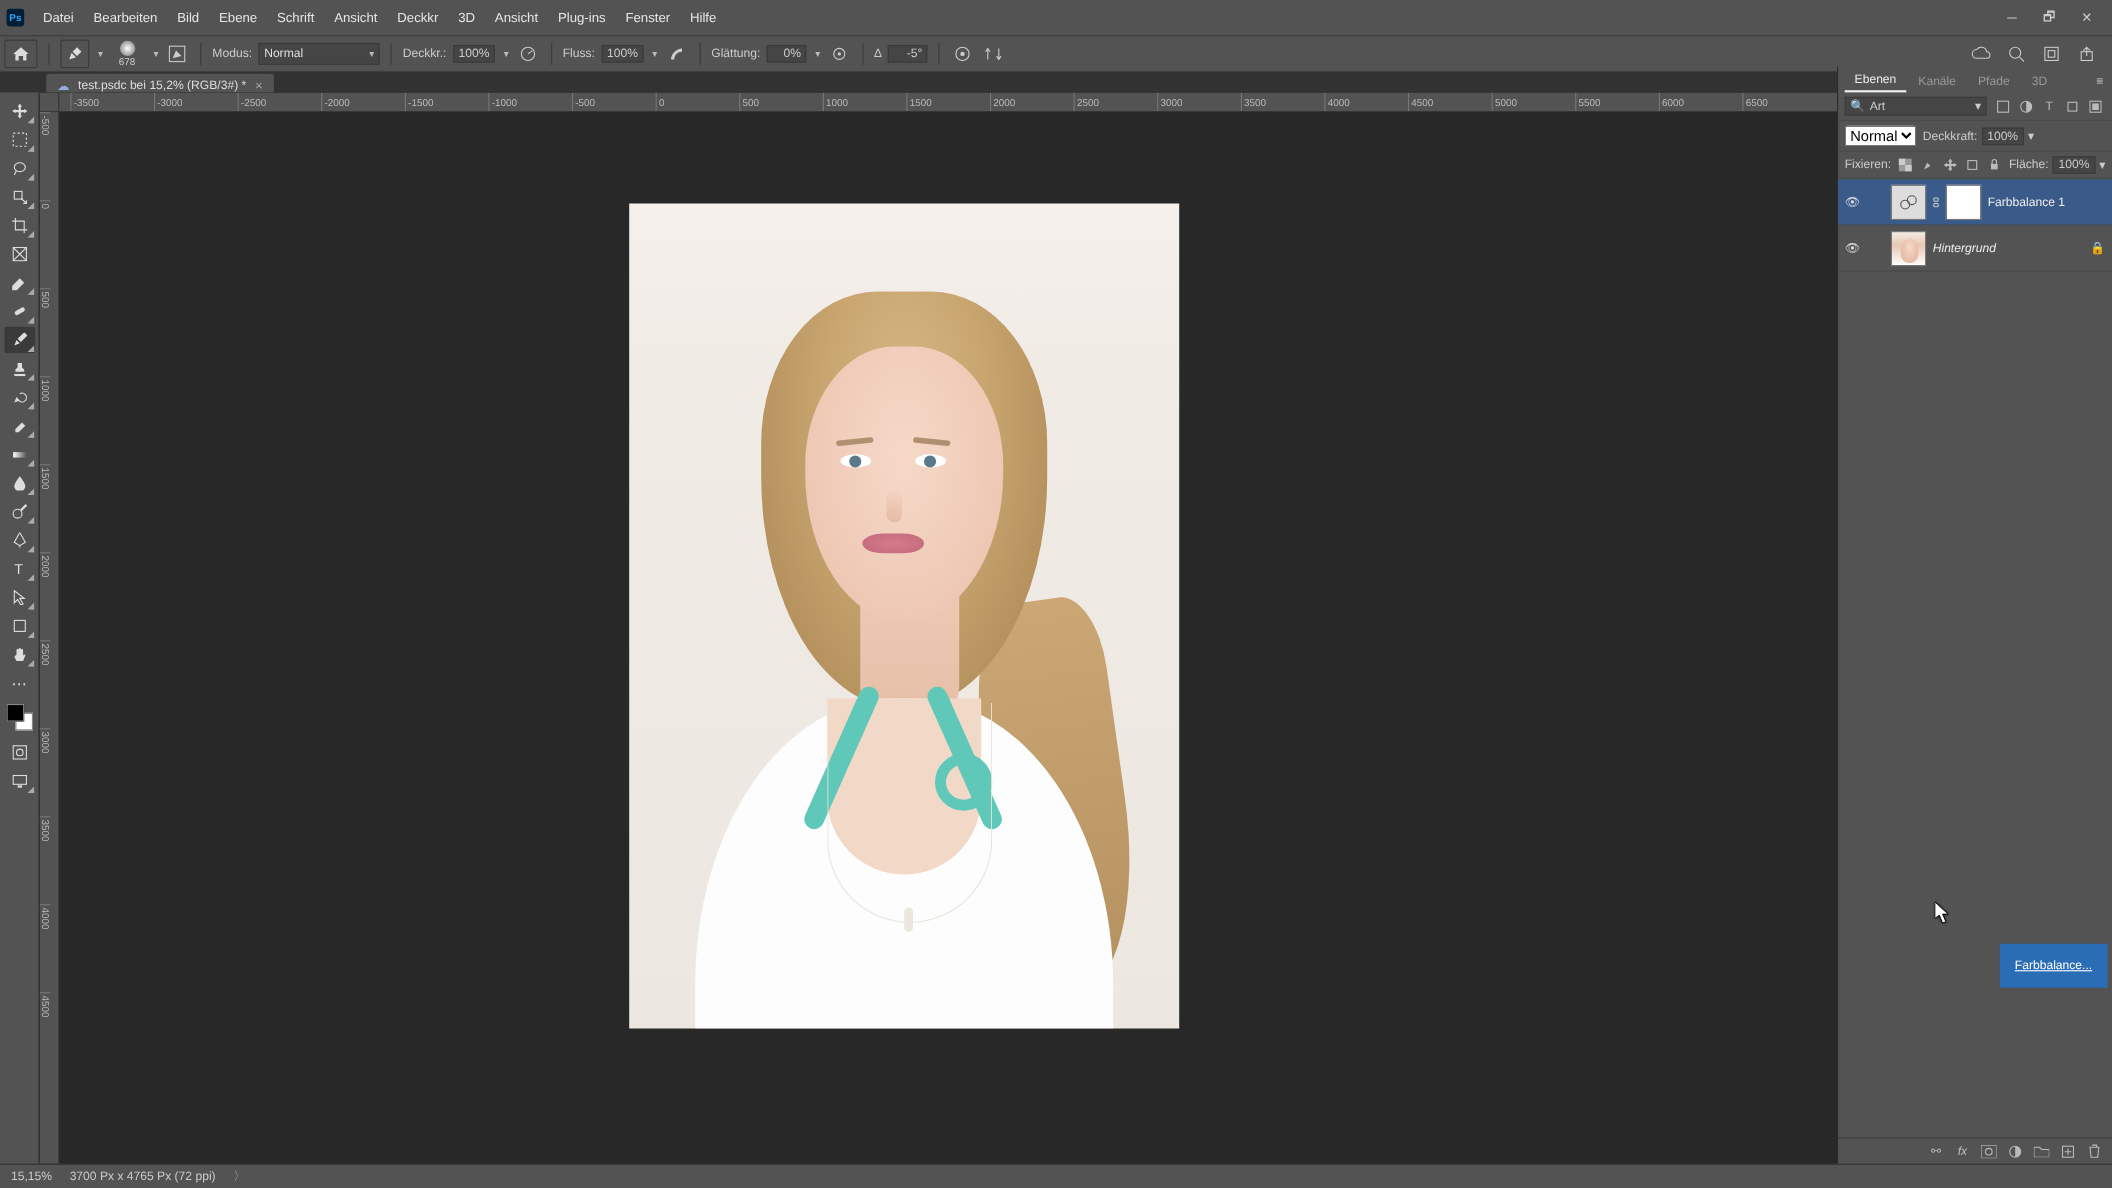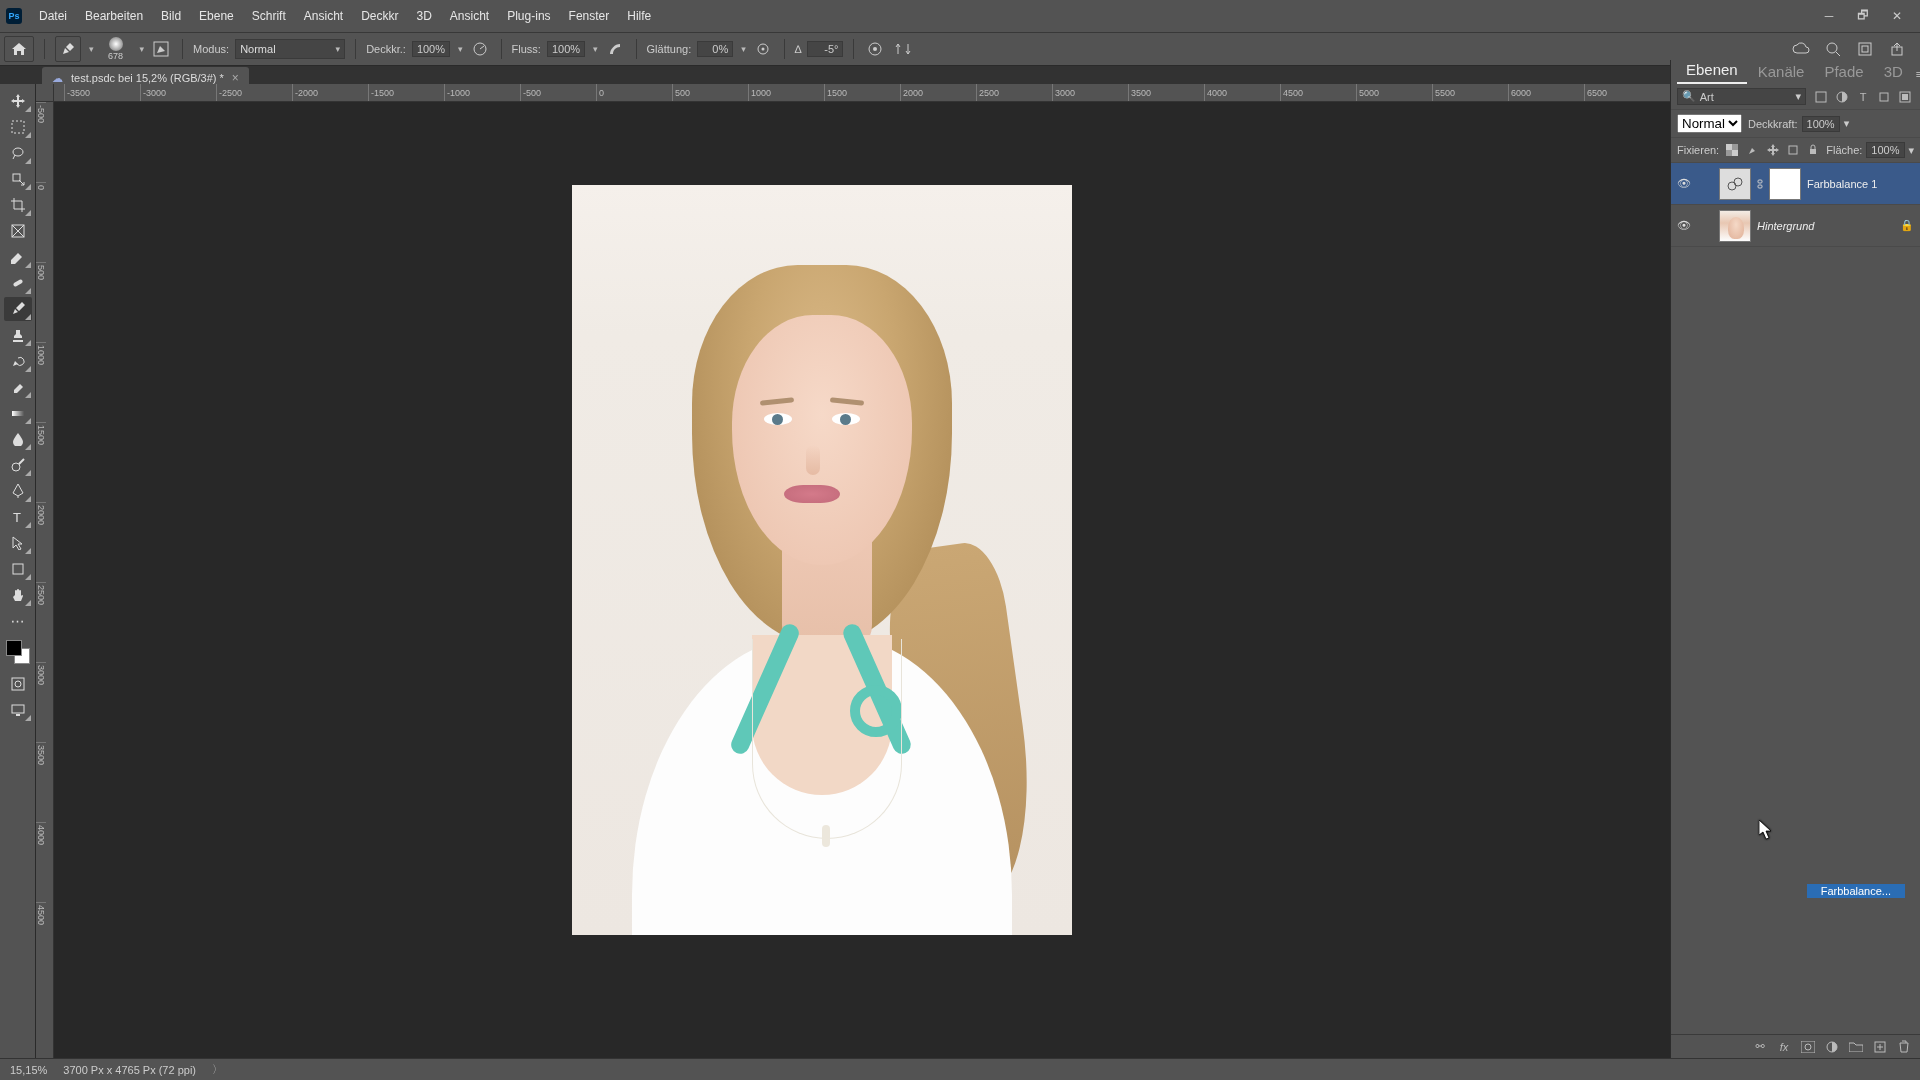--- a/index.html
+++ b/index.html
@@ -70,21 +70,21 @@
 .strap { position:absolute; top:434px; width:18px; height:140px; background:#5fc8b8; border-radius:10px;}
 .strap.l{ left:184px; transform:rotate(24deg);}
 .strap.r{ left:296px; transform:rotate(-24deg);}
 .knot { position:absolute; top:500px; left:278px; width:52px; height:52px; border:10px solid #5fc8b8; border-radius:50%; background:transparent;}
 .necklace { position:absolute; top:454px; left:180px; width:150px; height:200px; border:1px solid #e8e4da; border-top:none; border-radius:0 0 110px 110px;}
 .pendant { position:absolute; top:640px; left:250px; width:8px; height:22px; background:#ece7dc; border-radius:4px;}
 
 
 .rightpanel { position:absolute; right:0; top:60px; width:250px; bottom:22px; background:#535353; border-left:1px solid #2c2c2c; display:flex; flex-direction:column; font-size:11px;}
 .panel-tabs { display:flex; height:24px; align-items:flex-end; padding: 0 6px; gap:2px;}
-.panel-tabs .ptab { padding:4px 9px; color:#999; font-size:15px;}
+.panel-tabs .ptab { padding:4px 9px; color:#999; font-size:11px;}
 .panel-tabs .ptab.active { color:#eee; border-bottom:2px solid #eee;}
 .panel-row { display:flex; align-items:center; padding: 4px 6px; gap:6px; border-bottom:1px solid #4a4a4a;}
 .search-kind { flex:1; display:flex; align-items:center; background:#454545; border:1px solid #3a3a3a; padding:1px 4px; gap:4px;}
 .filter-icons { display:flex; gap:3px;}
 .filter-icons .fi { width:18px; height:16px; display:flex; align-items:center; justify-content:center; color:#bbb;}
 .opa { display:flex; align-items:center; gap:4px;}
 .opa .box{ background:#454545; border:1px solid #3a3a3a; padding:1px 4px;}
 .lock-row { display:flex; align-items:center; gap:6px; padding:4px 6px; border-bottom:1px solid #4a4a4a;}
 .lock-row .li { width:16px; height:16px; display:flex; align-items:center; justify-content:center; color:#bbb;}
 
@@ -95,21 +95,21 @@
 .layer .link-slot { width:14px;}
 .layer .thumb { width:32px; height:32px; background:#fff; border:1px solid #777; display:flex; align-items:center; justify-content:center; font-size:10px; overflow:hidden;}
 .layer .thumb.mask { background:#fff;}
 .layer .thumb.adj { background:#ddd; display:flex; align-items:center; justify-content:center;}
 .layer .thumb.img { background: linear-gradient(180deg,#f3ece5 0%,#e8c7b2 40%,#fdfdfd 100%); position:relative;}
 .layer .thumb.img::after{content:''; position:absolute; top:6px; left:8px; width:16px; height:22px; background:radial-gradient(ellipse at 50% 35%,#f5d9c7,#e6bca5 70%); border-radius:50% 50% 40% 40%;}
 .layer .name { flex:1; color:#eee;}
 .layer .name.italic { font-style: italic; }
 .layer .lock-ind { color:#ccc; font-size:11px;}
 
-.panel-tooltip { position:absolute; right:15px; bottom:160px; background:#2a6db5; color:#fff; padding:1px 14px; font-size:11px;}
+.panel-tooltip { position:absolute; right:4px; bottom:160px; background:#2a6db5; color:#fff; padding:14px 14px; font-size:11px;text-decoration:underline;}
 .panel-bottom { height:24px; border-top:1px solid #3a3a3a; display:flex; align-items:center; justify-content:flex-end; gap:8px; padding:0 8px;}
 .panel-bottom .pb { width:16px; height:16px; display:flex; align-items:center; justify-content:center; color:#bbb;}
 
 
 .statusbar { position:absolute; left:0; right:0; bottom:0; height:22px; background:#535353; border-top:1px solid #333; display:flex; align-items:center; font-size:11px; color:#ccc; padding:0 10px; gap:16px;}
 .statusbar .sb-chev{ color:#aaa;}
 
 
 .cursor { position:absolute; width:14px; height:20px; pointer-events:none; }
 .cursor svg { filter: drop-shadow(0 0 1px #000);}

